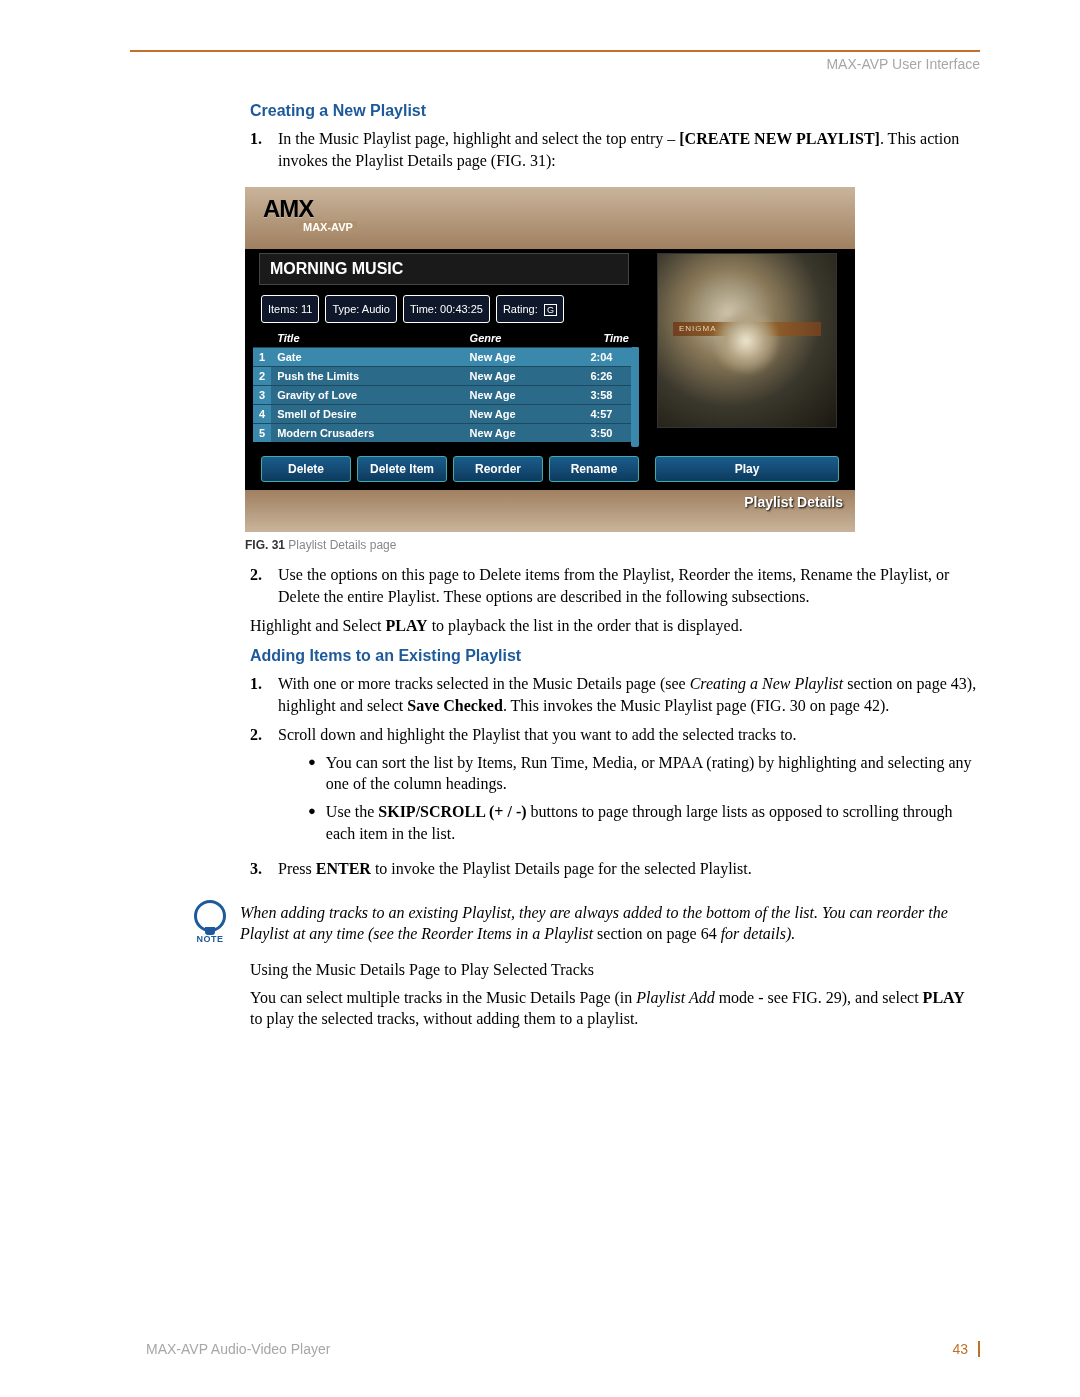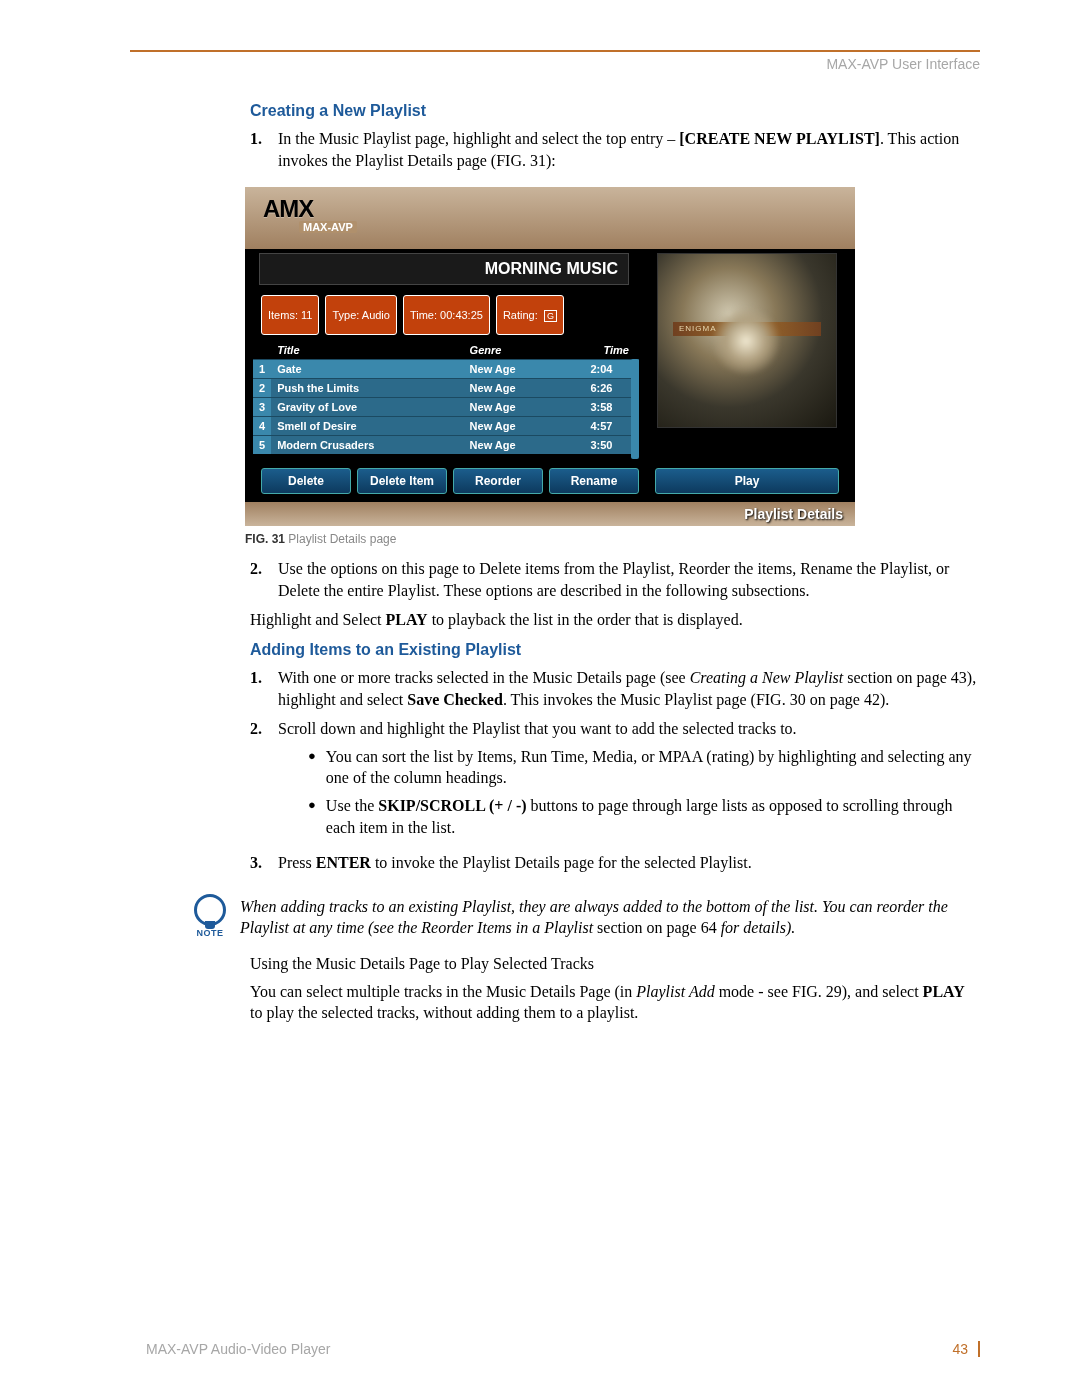--- a/index.html
+++ b/index.html
@@ -19,42 +19,42 @@
   ul.bullets { list-style: none; margin: 6px 0 6px 30px; }
   ul.bullets li { display: flex; font-size: 16px; line-height: 1.35; margin-bottom: 6px; }
   ul.bullets li::before { content: "●"; font-size: 13px; margin-right: 10px; line-height: 1.6; }
 
   
   .figure-wrap { margin: 16px 0 6px -5px; }
   .screenshot { width: 610px; background: #000; }
   .brushed { height: 62px; background: linear-gradient(#c9b49b, #a08060); position: relative; }
   .amx-logo { position: absolute; left: 18px; top: 8px; color: #000; font-family: Arial Black, Arial, sans-serif; font-weight: 900; font-size: 24px; letter-spacing: -1px; text-shadow: 0 1px 0 rgba(255,255,255,0.3); }
   .amx-sub { position: absolute; left: 54px; top: 34px; color: #fff; font-family: Arial, sans-serif; font-weight: bold; font-size: 11px; background: #b0906c; padding: 0 4px; border-radius: 2px;}
-  .playlist-title { background: #1a1a1a; color: #fff; font-family: Arial, sans-serif; font-weight: bold; font-size: 16px; padding: 6px 10px; border: 1px solid #444; margin: 4px 6px; width: 370px; text-align: right; }
+  .playlist-title { background: #1a1a1a; color: #fff; font-family: Arial, sans-serif; font-weight: bold; font-size: 16px; padding: 6px 10px; border: 1px solid #444; margin: 4px 6px; width: 370px; }
   .info-row { display: flex; gap: 6px; padding: 6px 8px; }
-  .info-pill { border: 1px solid #fff; color: #fff; font-family: Arial, sans-serif; font-size: 11px; padding: 13px 6px; border-radius: 3px; background: #c2410c; white-space: nowrap; }
+  .info-pill { border: 1px solid #fff; color: #fff; font-family: Arial, sans-serif; font-size: 11px; padding: 7px 6px; border-radius: 3px; background: #0f172a; white-space: nowrap; }
   .layout { display: flex; gap: 8px; padding: 0 8px 6px 8px; }
   .left-pane { flex: 1; }
   .right-pane { width: 200px; }
   .cover { width: 180px; height: 175px; margin: 4px auto 0 auto; background: radial-gradient(circle at 40% 35%, #d0c8b0 0%, #887858 30%, #3a372c 60%, #1a1810 100%); border: 1px solid #333; position: relative; overflow:hidden;}
   .cover::after{content:""; position:absolute; left:30%; top:30%; width:70px; height:70px; background: radial-gradient(circle, #f0e8d0 0%, #b0a080 40%, transparent 70%); border-radius:50%; filter:blur(2px);}
   .enigma-label{position:absolute; top:68px; left:15px; right:15px; height:14px; background:linear-gradient(90deg,#704020,#a07030,#704020); color:#e8d8b0; font-family:Arial,sans-serif; font-size:8px; line-height:14px; text-align:left; padding-left:6px; letter-spacing:1px;}
   table.tracks { width: 100%; border-collapse: collapse; font-family: Arial, sans-serif; color: #fff; font-size: 11px; }
   table.tracks th { text-align: left; font-weight: bold; padding: 3px 6px; background: #000; font-style: italic; }
   table.tracks td { padding: 3px 6px; }
   table.tracks tr.row { background: #2c6a8a; border-top: 1px solid #1b4a62; }
   table.tracks tr.row.sel { background: #3a88ac; }
   table.tracks td.num { width: 18px; background: #3a88ac; text-align: center; font-weight: bold; }
   table.tracks td.time { text-align: center; padding-right: 8px; }
   .scrollbar { position: absolute; right: 0; top: 18px; width: 8px; height: 100px; background: #3a88ac; border-radius: 2px; }
   .left-pane-inner { position: relative; }
   .btn-row { display: flex; gap: 6px; padding: 8px 8px; justify-content: space-between; }
   .ui-btn { flex: 1; text-align: center; background: linear-gradient(#1b5d8c, #0d3a5e); color: #fff; font-family: Arial, sans-serif; font-weight: bold; font-size: 12px; padding: 5px 4px; border: 1px solid #4aa; border-radius: 3px; }
   .play-btn { width: 100px; margin-left: auto; }
-  .brushed-bottom { height: 24px; background: linear-gradient(#a08060, #c9b49b); position: relative; }
+  .brushed-bottom { height: 42px; background: linear-gradient(#a08060, #c9b49b); position: relative; }
   .page-label { position: absolute; right: 12px; top: 4px; color: #fff; font-family: Arial, sans-serif; font-weight: bold; font-size: 14px; text-shadow: 1px 1px 2px #000; }
   .caption { font-family: Arial, sans-serif; font-size: 12px; color: #888; margin: 6px 0 12px 0; }
   .caption b { color: #333; font-weight: bold; }
 
   .note-row { display: flex; align-items: flex-start; margin: 20px 0 14px -70px; }
   .note-icon { width: 60px; text-align: center; flex-shrink: 0; }
   .bulb { width: 32px; height: 32px; border: 3px solid #1e5a9a; border-radius: 50%; margin: 0 auto 2px auto; position: relative; }
   .bulb::after { content: ""; position: absolute; bottom: -6px; left: 50%; transform: translateX(-50%); width: 10px; height: 8px; background: #1e5a9a; border-radius: 0 0 3px 3px; }
   .note-label { font-family: Arial, sans-serif; font-size: 9px; font-weight: bold; color: #1e5a9a; letter-spacing: 0.5px; }
   .note-text { font-style: italic; font-size: 16px; line-height: 1.35; padding-top: 2px; }

